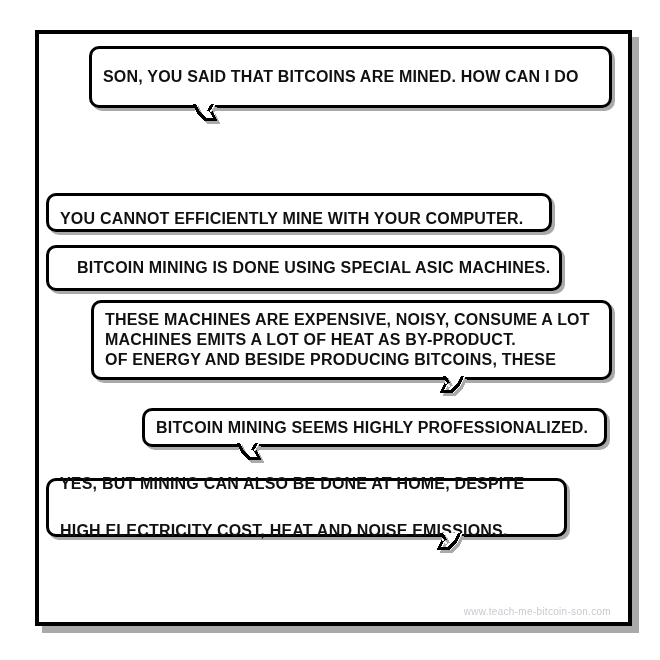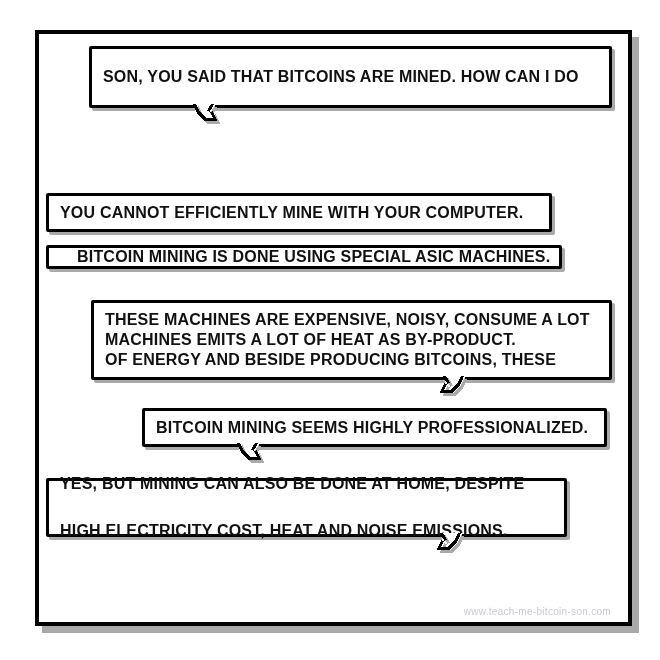--- a/index.html
+++ b/index.html
@@ -26,40 +26,40 @@
     border: 4px solid #000000;
     box-sizing: border-box;
     background: #ffffff;
     box-shadow: 7px 7px 0 #a9a9a9;
   }
   .bubble {
     position: absolute;
     box-sizing: border-box;
     background: #ffffff;
     border: 3px solid #000000;
-    border-radius: 2px;
+    border-radius: 10px;
     box-shadow: 3px 3px 0 #aaaaaa;
     display: flex;
     flex-direction: column;
     justify-content: center;
     padding: 0 11px;
     z-index: 2;
   }
   .bubble .line {
     font-weight: 700;
     font-size: 16px;
     line-height: 20px;
     letter-spacing: 0.2px;
     color: #111111;
     white-space: nowrap;
   }
   .b1 { left:  89px; top:  46px; width: 523px; height: 62px; }
   .b2 { left:  46px; top: 138px; width:  90px; height: 40px; }
-  .b3 { left:  46px; top: 193px; width: 506px; height: 39px; }
-  .b4 { left:  46px; top: 245px; width: 516px; height: 24px; padding-left: 28px; }
+  .b3 { left:  46px; top: 193px; width: 506px; height: 39px; justify-content: flex-end; }
+  .b4 { left:  46px; top: 245px; width: 516px; height: 46px; padding-left: 28px; }
   .b5 { left:  46px; top: 300px; width: 521px; height: 80px; margin-left: 45px; }
   .b6 { left: 142px; top: 408px; width: 465px; height: 39px; }
   .b7 { left:  46px; top: 478px; width: 521px; height: 59px; gap: 27px; }
   .tail {
     position: absolute;
     z-index: 3;
   }
   .t1 { left: 192px; top: 104px; }
   .t5 { left: 436px; top: 376px; }
   .t6 { left: 236px; top: 443px; }

